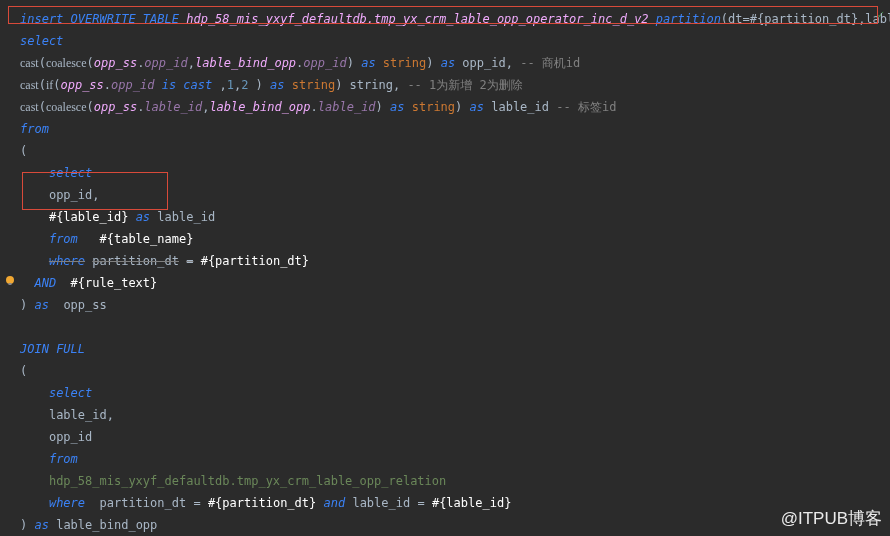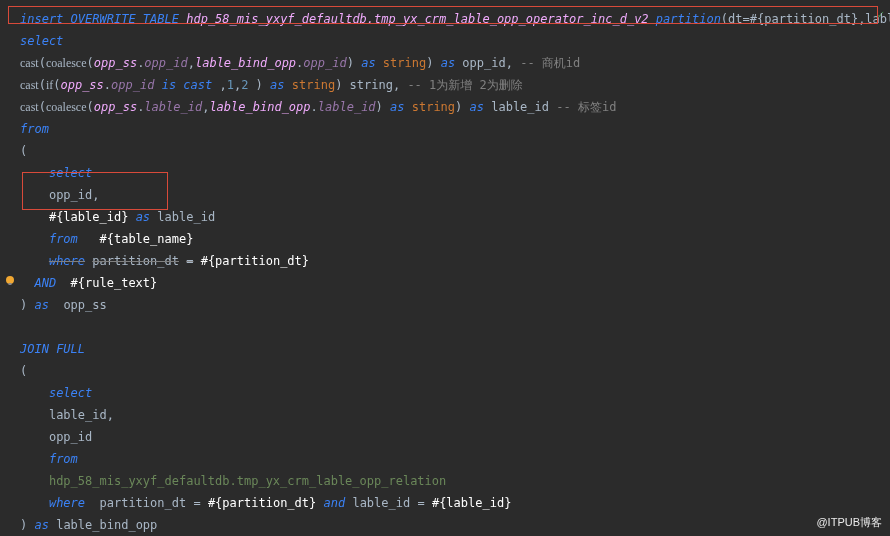--- a/index.html
+++ b/index.html
@@ -64,21 +64,21 @@
     right: 6px;
     top: 8px;
     color: #499c54;
     font-size: 11px;
   }
   .watermark {
     position: absolute;
     right: 8px;
     bottom: 6px;
     color: #ffffff;
-    font-size: 11px;
+    font-size: 17px;
     font-family: sans-serif;
     opacity: 0.9;
   }
 </style>
 </head>
 <body>
 
 <div class="highlight-box-1"></div>
 <div class="highlight-box-2"></div>
 <span class="checkmark">✓</span>

